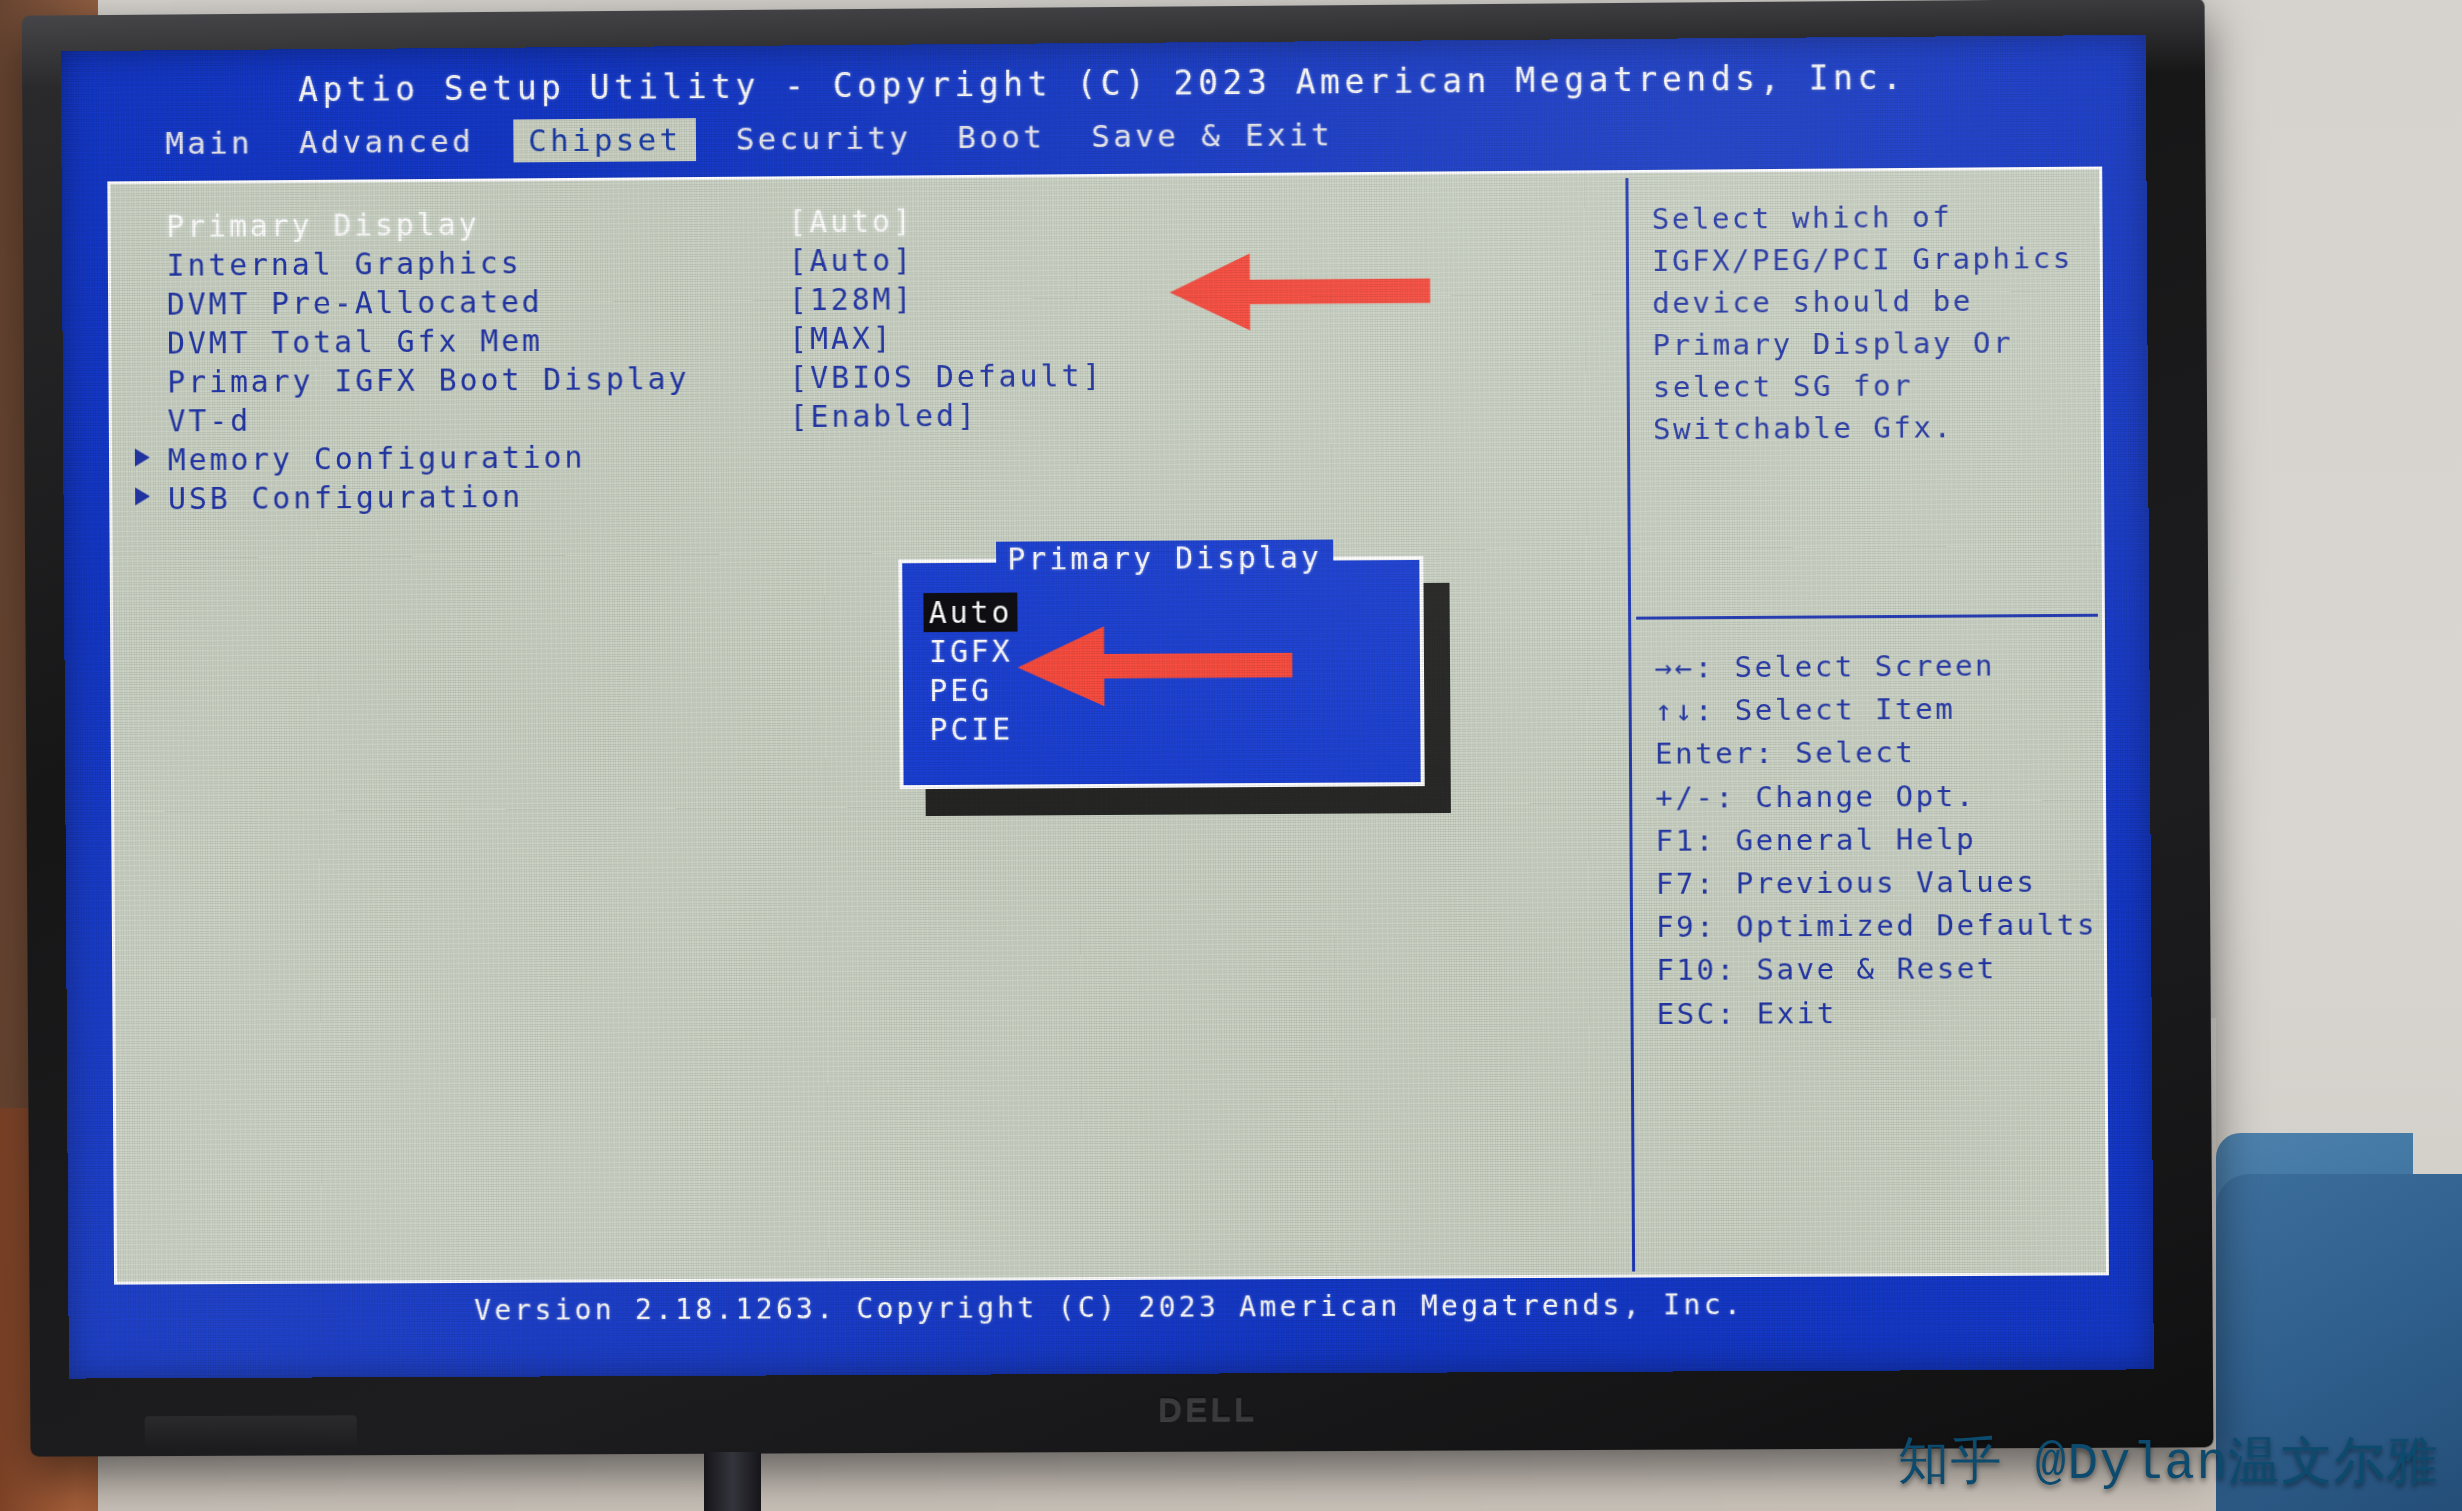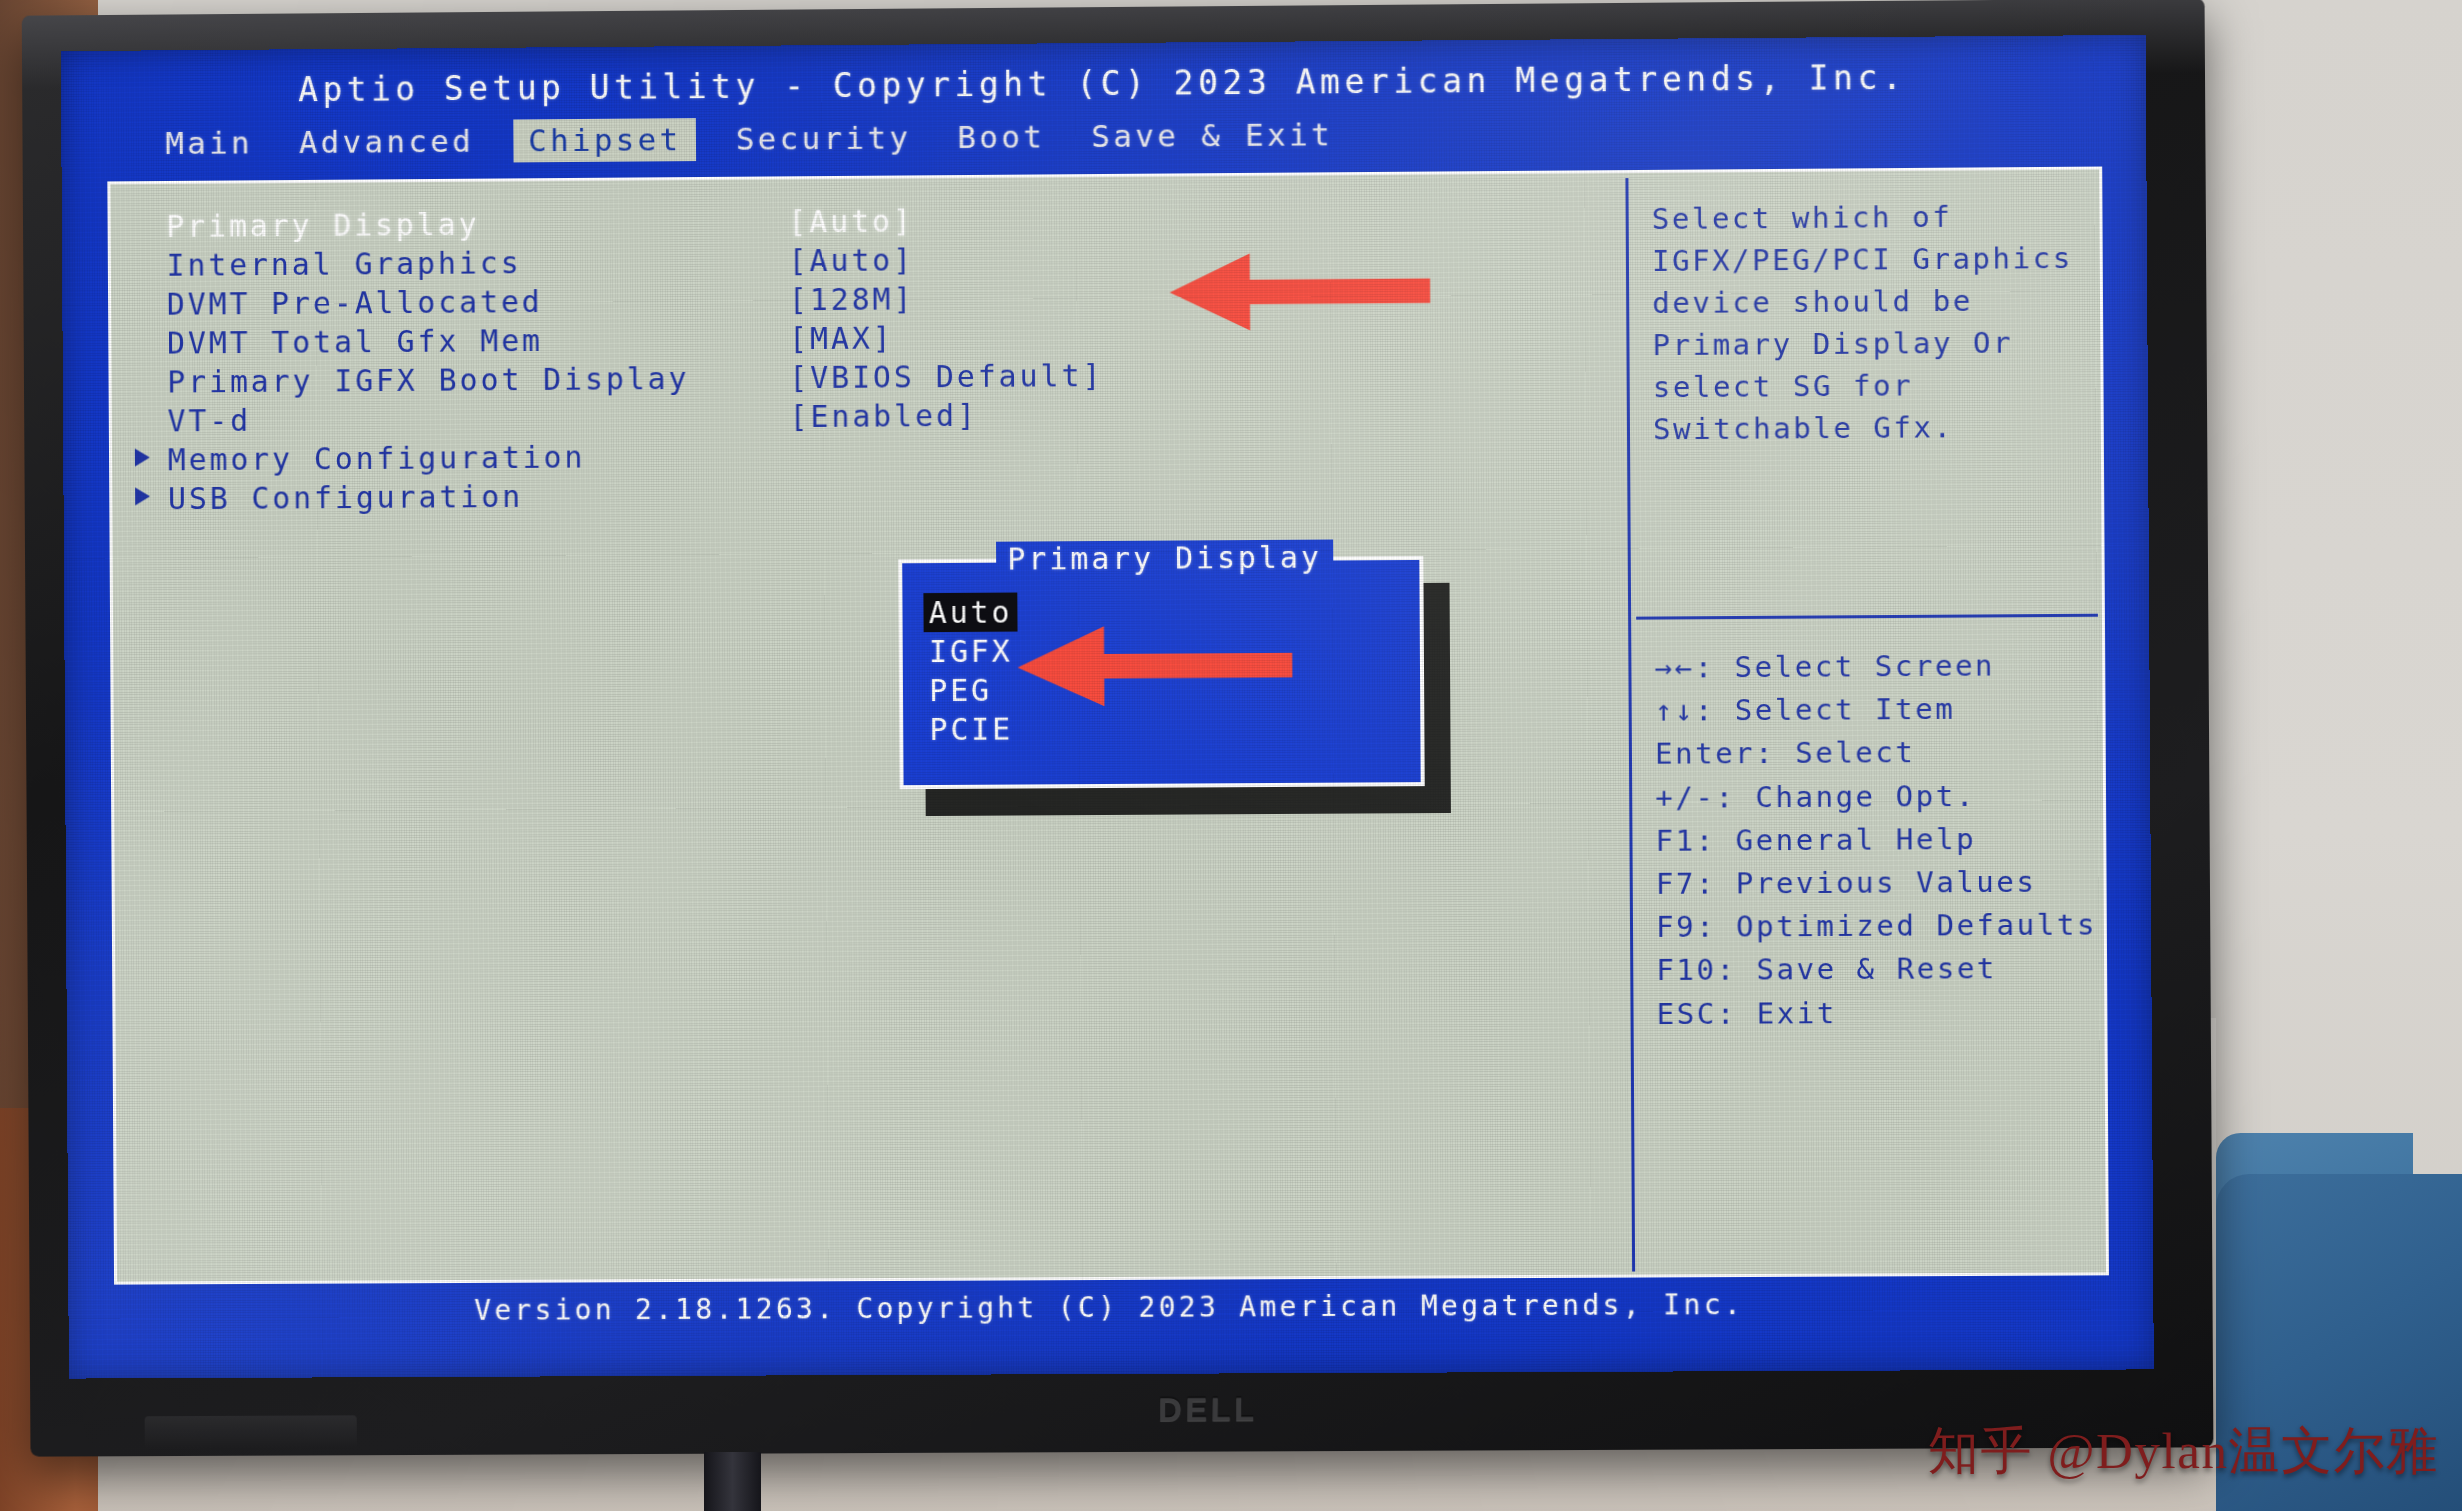--- a/index.html
+++ b/index.html
@@ -210,23 +210,23 @@
     text-shadow:0 0 3.3px rgba(255,255,255,.3);
   }
   #popup .popt.selected{background:#0a0a10;color:#ffffff;text-shadow:none;}
   #popup .prow{height:39px;}
 
   
   .red-arrow{position:absolute;z-index:55;pointer-events:none;}
 
   
   #watermark{
-    position:absolute;right:23px;bottom:26px;z-index:90;
-    font-family:Liberation Serif, serif;
-    font-size:51px;color:#7f1d1d;letter-spacing:1.6px;
+    position:absolute;right:23px;bottom:16px;z-index:90;
+    font-family:Liberation Mono, monospace;
+    font-size:51px;color:#0c4a6e;letter-spacing:1.6px;
     text-shadow:0 2.5px 5.7px rgba(0,0,0,.45);
     white-space:nowrap;
   }
 </style>
 </head>
 <body>
 
 <div id="photo-scene">
   <div class="env-wall"></div>
   <div class="env-wood-left2"></div>

